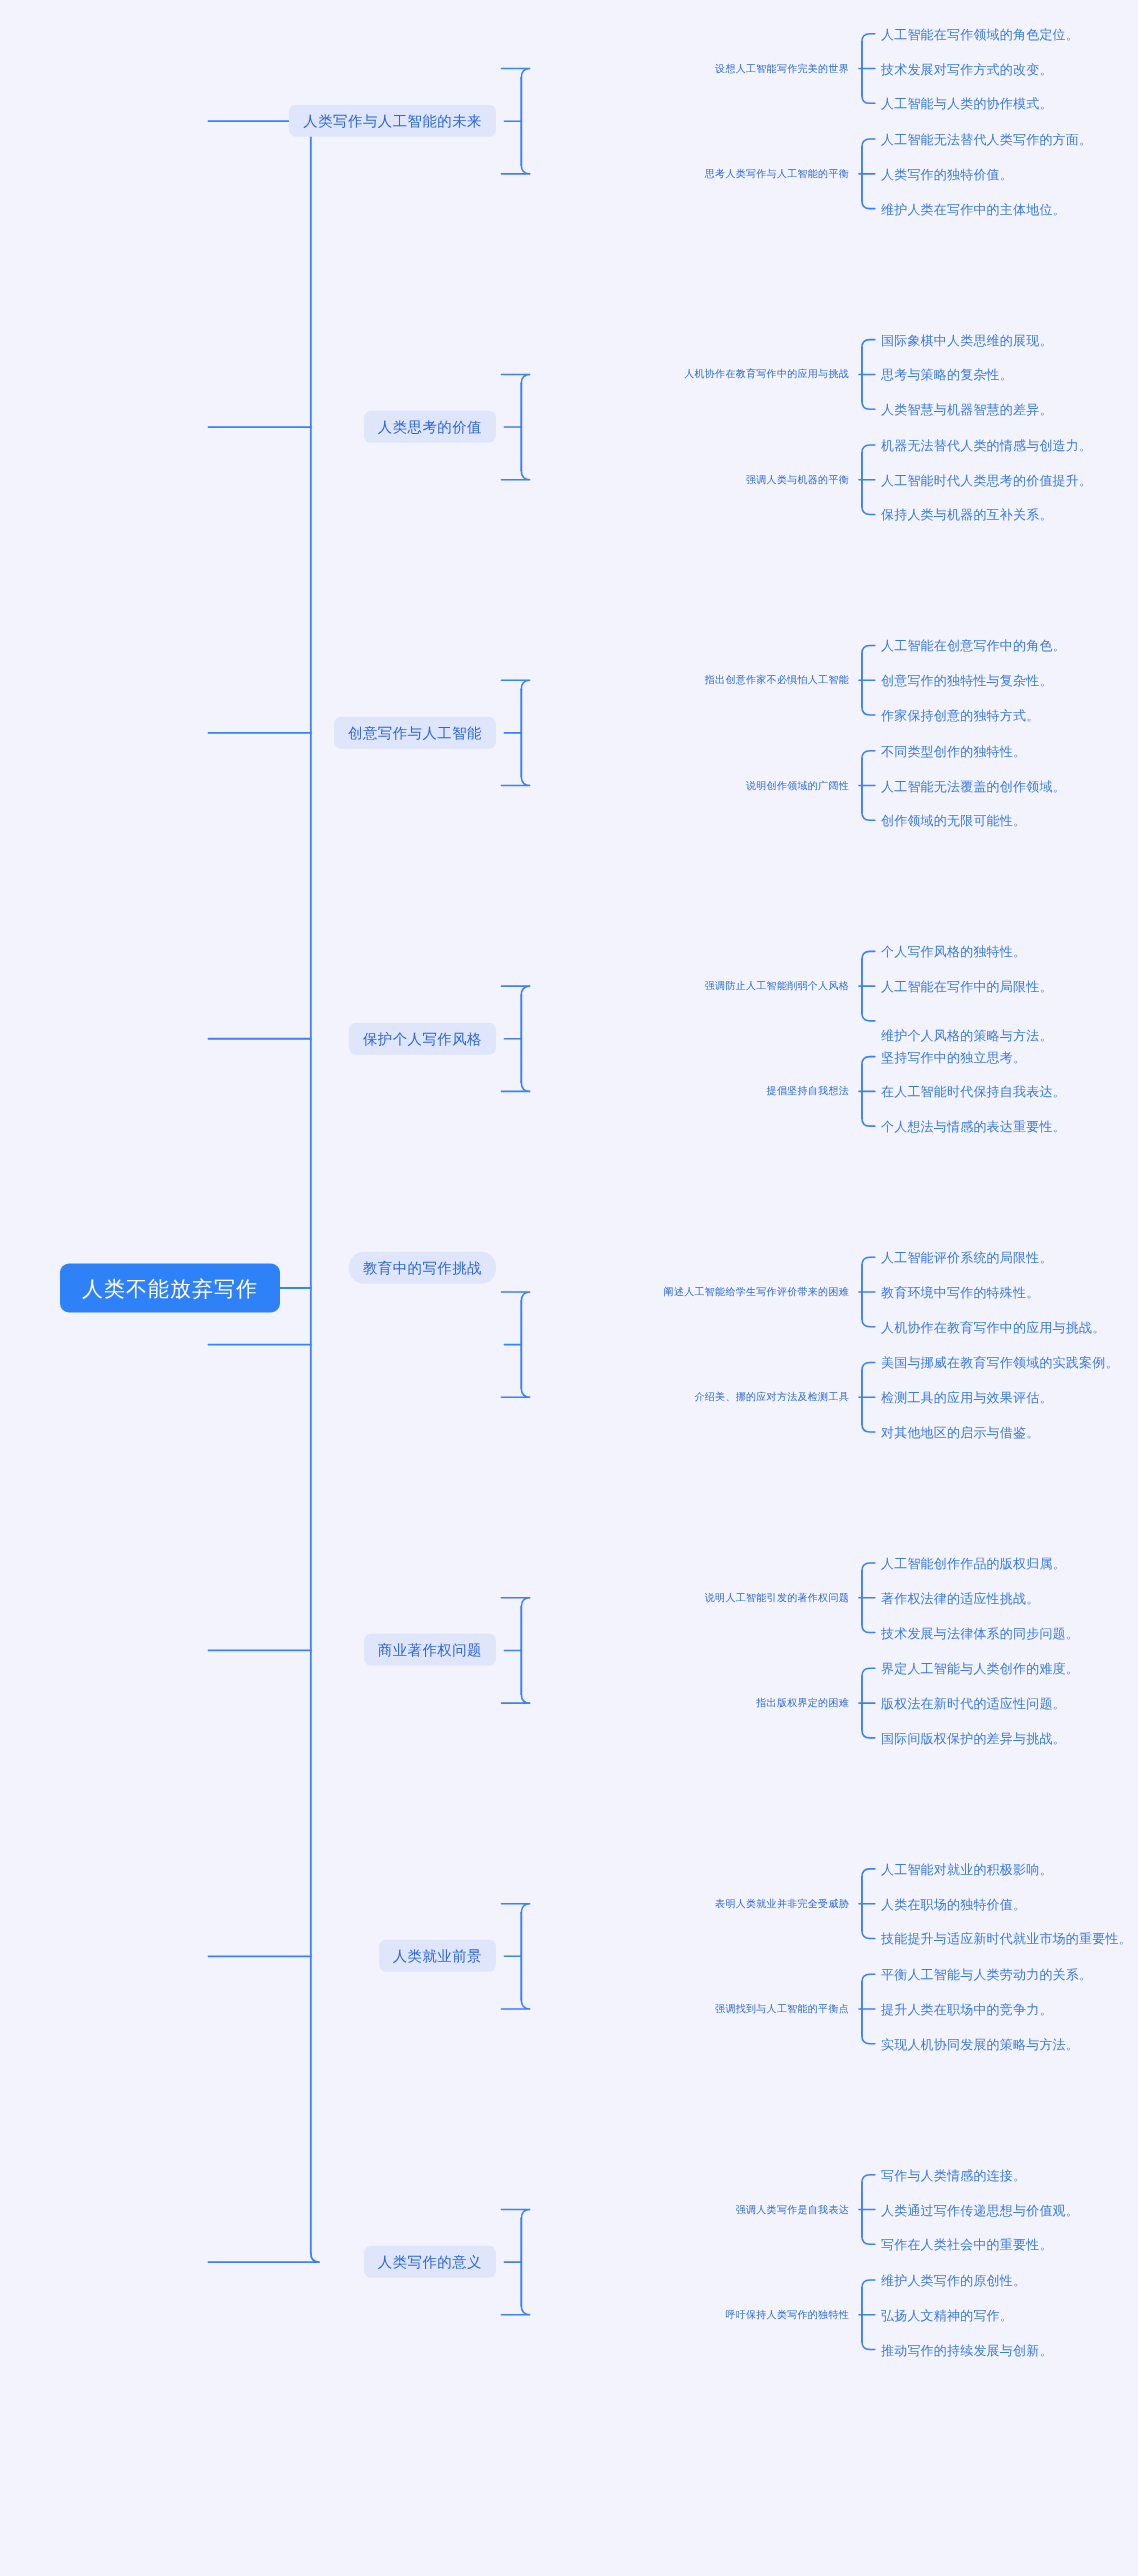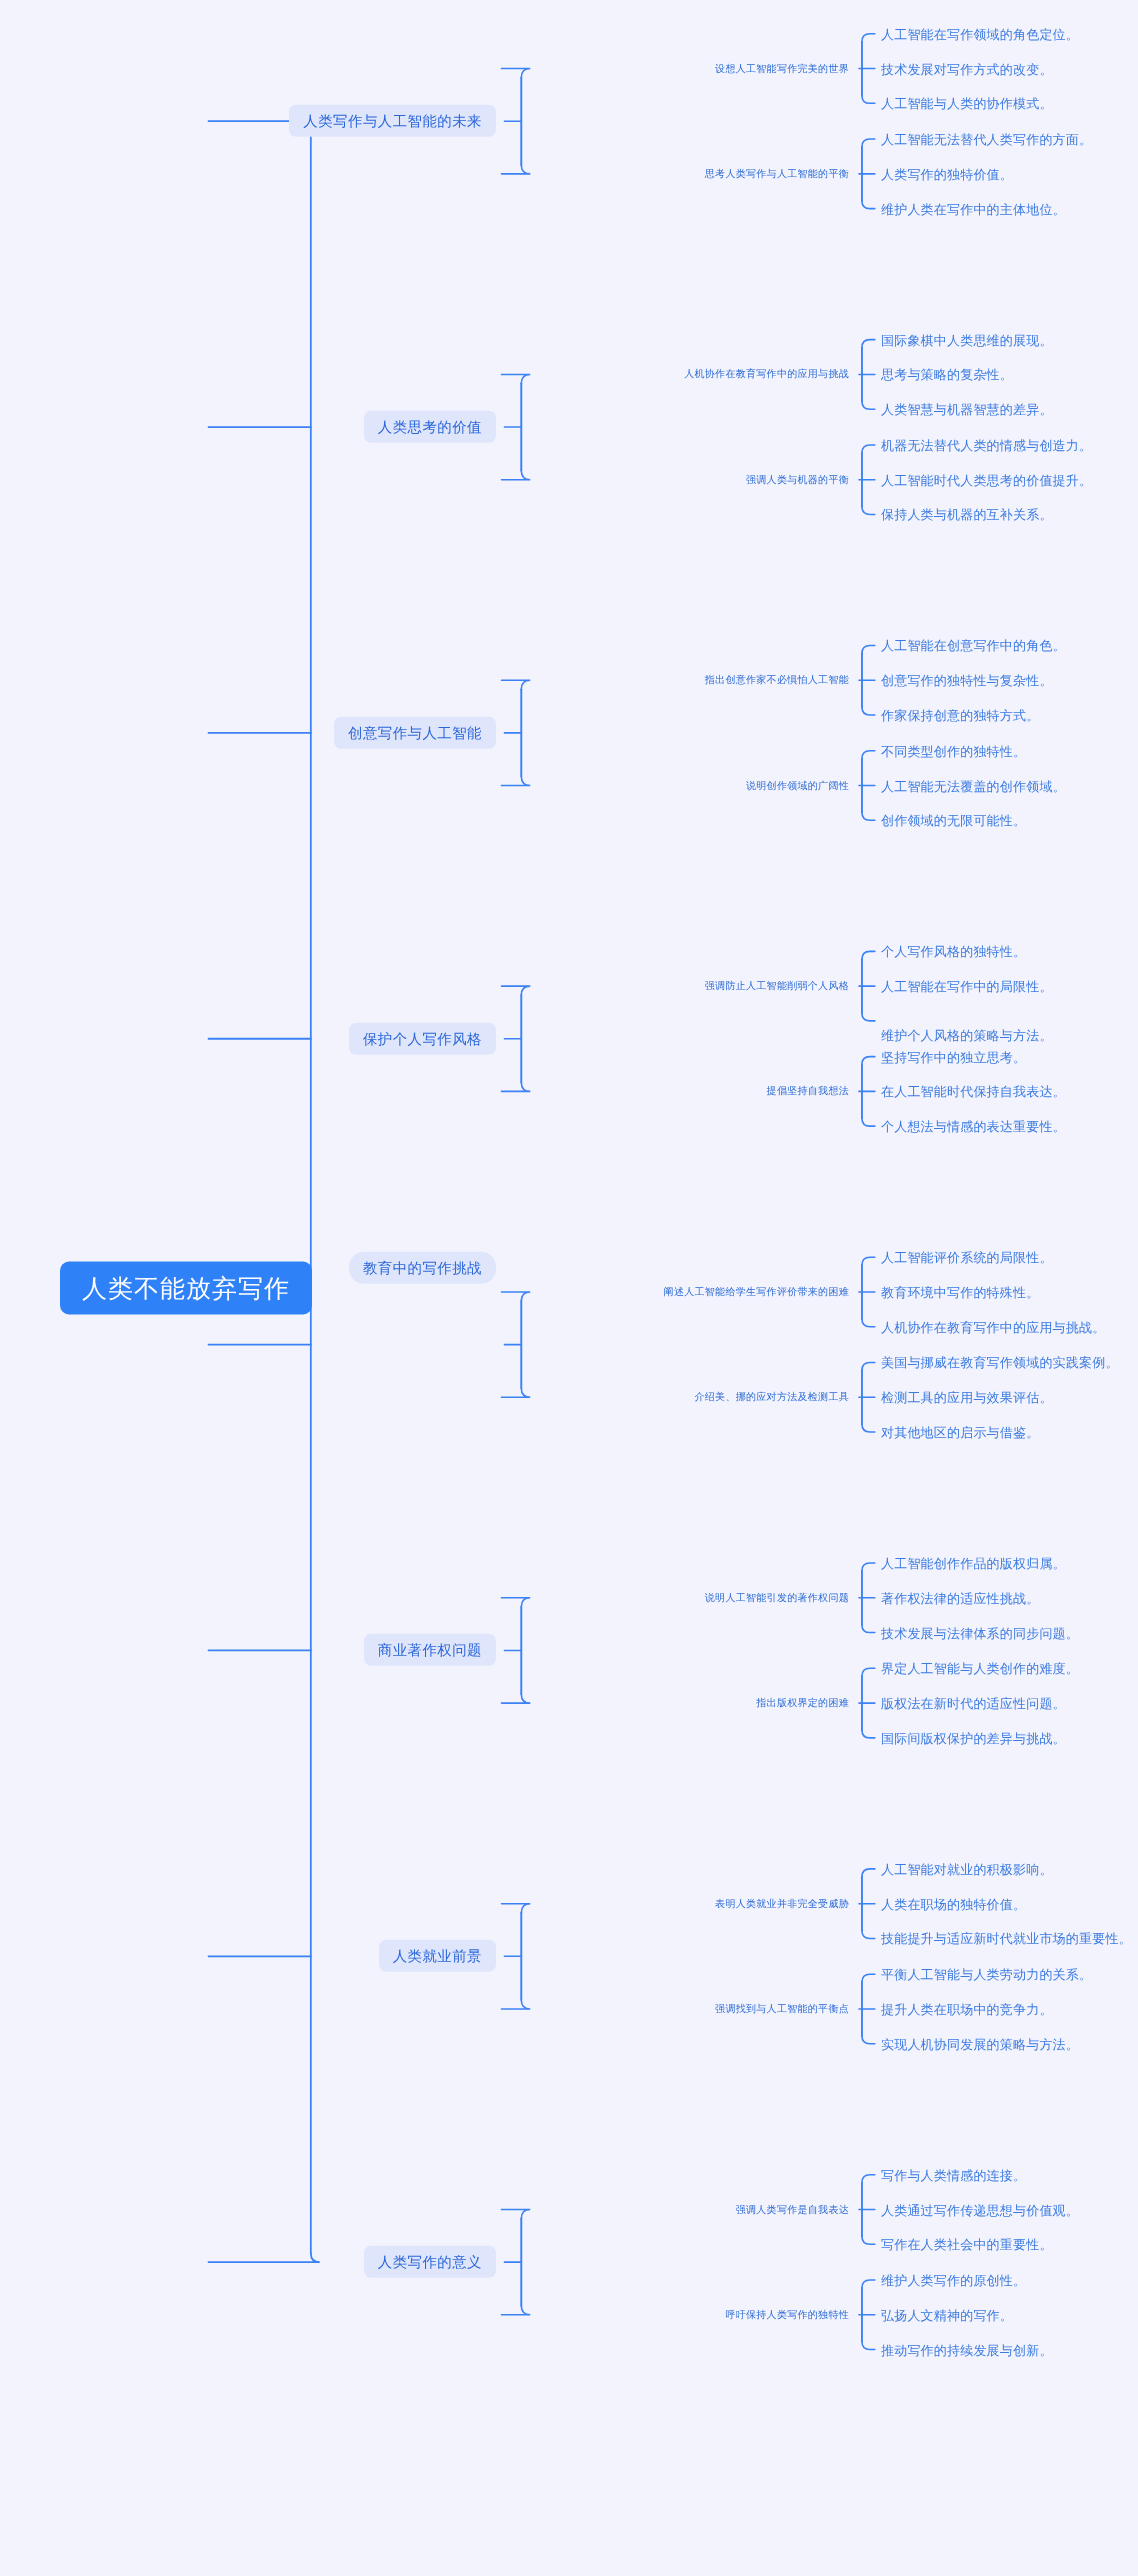--- a/index.html
+++ b/index.html
@@ -14,21 +14,21 @@
   #map { position:relative; width:1138px; height:2576px; }
 
   svg.links { position:absolute; left:0; top:0; width:1138px; height:2576px; pointer-events:none; }
 
   .node { position:absolute; white-space:nowrap; color:#2a66d9; }
 
   
   .root {
     background:#2f81f7;
     color:#ffffff;
-    font-size:25px;
+    font-size:21px;
     border-radius:9px;
     padding:14px 22px;
     letter-spacing:1px;
     line-height:1;
   }
 
   
   .lvl1 {
     background:#dfe6fb;
     color:#2a66d9;

